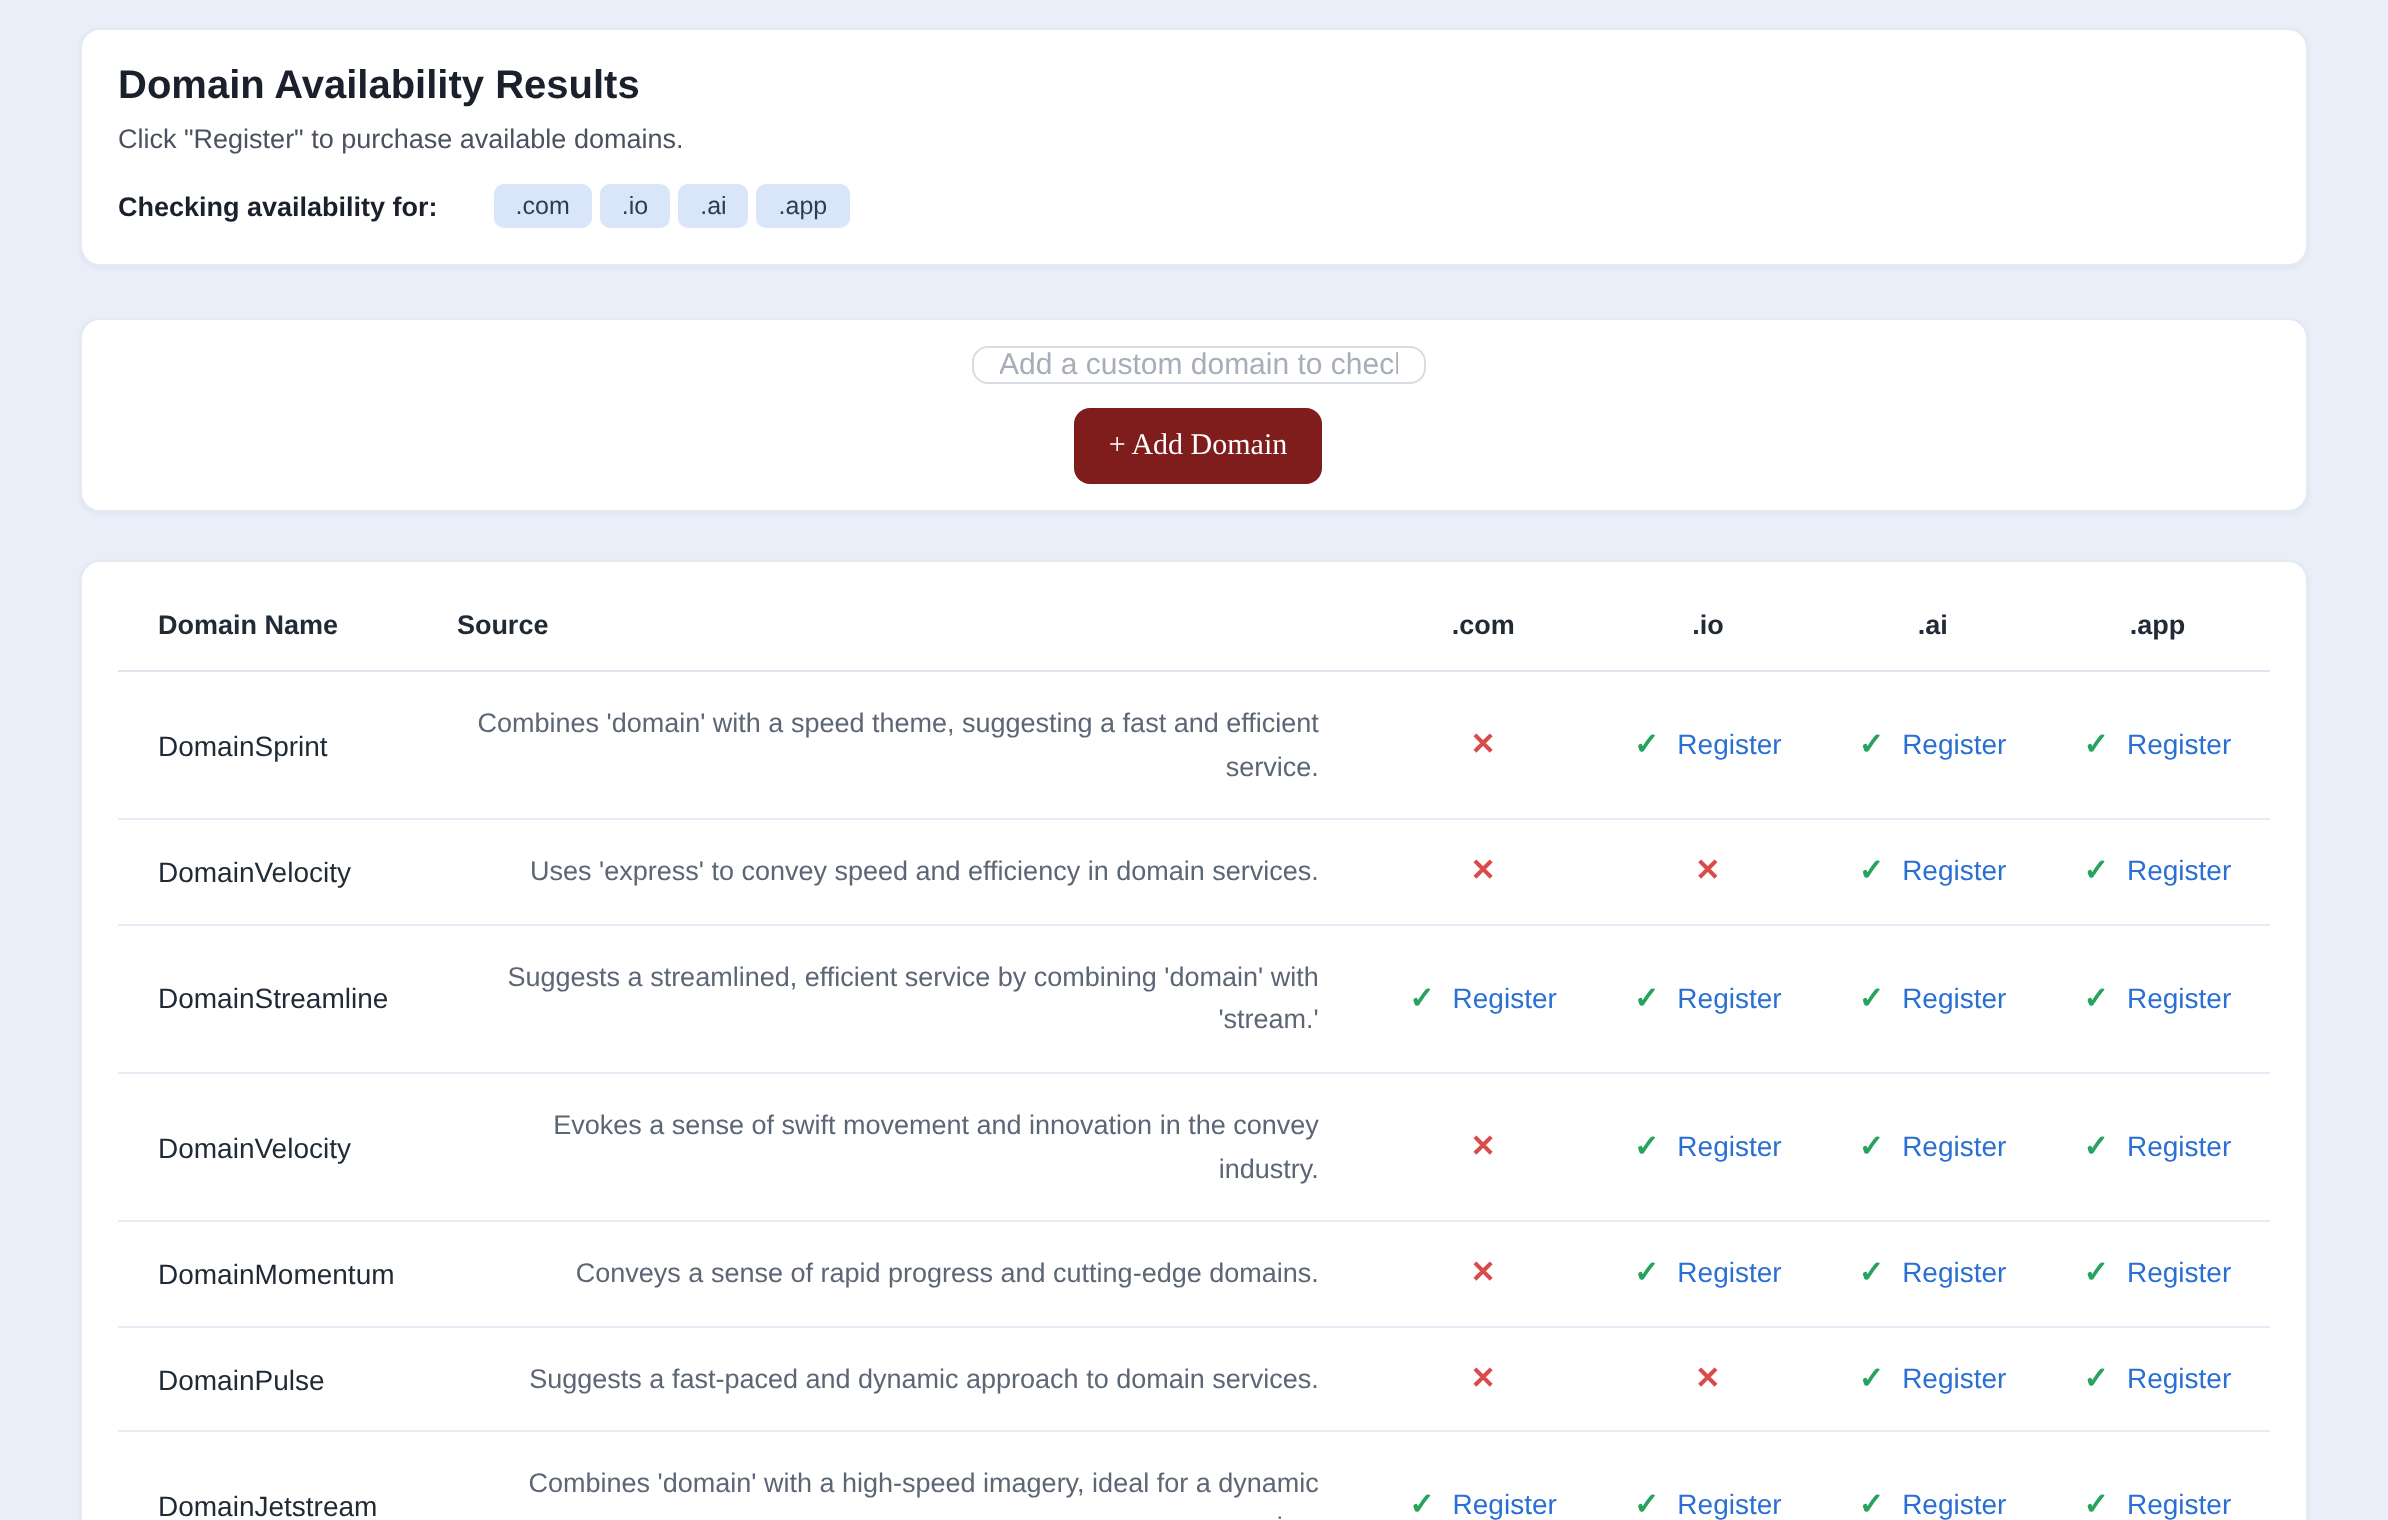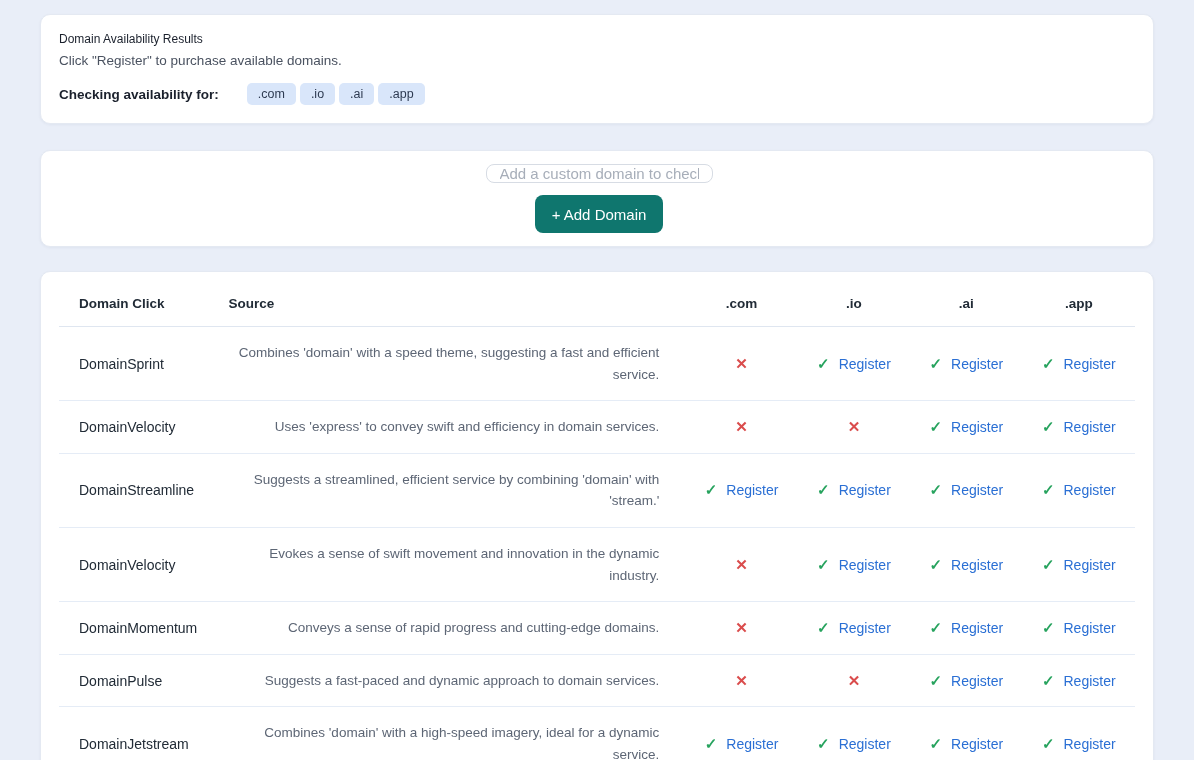--- a/index.html
+++ b/index.html
@@ -11,45 +11,45 @@
   }
   .page { padding: 14px 40px 0 40px; }
   .card {
     background: #ffffff;
     border: 1px solid #e4e9f2;
     border-radius: 10px;
     box-shadow: 0 1px 3px rgba(20, 40, 80, 0.05);
   }
   
   .header-card { padding: 17px 18px 18px 18px; }
-  .header-card h1 { font-size: 12px; font-weight: 400; color: #1a202c; margin-bottom: 7px; }
+  .header-card h1 { font-size: 20px; font-weight: 700; color: #1a202c; margin-bottom: 7px; }
   .header-card .subtitle { font-size: 13.5px; color: #4a5260; margin-bottom: 15px; }
   .checking-row { display: flex; align-items: center; gap: 24px; }
   .checking-row .checking-label { font-size: 13.5px; font-weight: 700; color: #1a202c; margin-right: 4px; }
   .tld-badge {
     background: #d9e6fa; color: #2e3b52;
     font-size: 12.5px; padding: 4px 11px; border-radius: 5px;
     display: inline-block;
   }
   
   .add-card { margin-top: 26px; padding: 13px 12px 13px 16px; display: flex; align-items: center; gap: 12px; flex-direction: column; }
   .domain-input {
     flex: 1; height: 38px;
     border: 1px solid #d7dce4; border-radius: 8px;
     padding: 0 13px; font-size: 15px; color: #333;
     font-family: "Liberation Sans", sans-serif;
     outline: none;
   }
   .domain-input::placeholder { color: #a7aeb9; }
   .add-btn {
     height: 38px; padding: 0 17px;
-    background: #0f766e; color: #ffffff;
+    background: #7f1d1d; color: #ffffff;
     border: none; border-radius: 8px;
     font-size: 15px; font-weight: 500;
-    font-family: Liberation Sans, sans-serif;
+    font-family: Liberation Serif, serif;
     cursor: pointer; white-space: nowrap;
   }
   
   .table-card { margin-top: 24px; padding: 6px 18px 0 18px; min-height: 560px; }
   table { width: 100%; border-collapse: collapse; }
   thead th {
     font-size: 13.5px; font-weight: 700; color: #212b36;
     text-align: left; padding: 18px 8px 15px 8px;
     border-bottom: 1px solid #dfe6f0;
   }
@@ -84,21 +84,21 @@
 
   <div class="card add-card">
     <input class="domain-input" type="text" placeholder="Add a custom domain to check..." style="">
     <button class="add-btn">+ Add Domain</button>
   </div>
 
   <div class="card table-card">
     <table>
       <thead>
         <tr>
-          <th class="col-name">Domain Click</th>
+          <th class="col-name">Domain Name</th>
           <th class="col-source">Source</th>
           <th class="col-tld">.com</th>
           <th class="col-tld">.io</th>
           <th class="col-tld">.ai</th>
           <th class="col-tld">.app</th>
         </tr>
       </thead>
       <tbody id="table-body">
           <tr>
             <td class="cell-name">DomainSprint</td>
@@ -112,21 +112,21 @@
                 <span class="check-icon">✓</span>
                 <a class="register-link">Register</a>
               </span></td>
             <td class="cell-status"><span class="status-wrap">
                 <span class="check-icon">✓</span>
                 <a class="register-link">Register</a>
               </span></td>
           </tr>
           <tr>
             <td class="cell-name">DomainVelocity</td>
-            <td class="cell-source">Uses 'express' to convey swift and efficiency in domain services.</td>
+            <td class="cell-source">Uses 'express' to convey speed and efficiency in domain services.</td>
             <td class="cell-status"><span class="x-icon">✕</span></td>
             <td class="cell-status"><span class="x-icon">✕</span></td>
             <td class="cell-status"><span class="status-wrap">
                 <span class="check-icon">✓</span>
                 <a class="register-link">Register</a>
               </span></td>
             <td class="cell-status"><span class="status-wrap">
                 <span class="check-icon">✓</span>
                 <a class="register-link">Register</a>
               </span></td>
@@ -146,21 +146,21 @@
                 <span class="check-icon">✓</span>
                 <a class="register-link">Register</a>
               </span></td>
             <td class="cell-status"><span class="status-wrap">
                 <span class="check-icon">✓</span>
                 <a class="register-link">Register</a>
               </span></td>
           </tr>
           <tr>
             <td class="cell-name">DomainVelocity</td>
-            <td class="cell-source">Evokes a sense of swift movement and innovation in the dynamic industry.</td>
+            <td class="cell-source">Evokes a sense of swift movement and innovation in the convey industry.</td>
             <td class="cell-status"><span class="x-icon">✕</span></td>
             <td class="cell-status"><span class="status-wrap">
                 <span class="check-icon">✓</span>
                 <a class="register-link">Register</a>
               </span></td>
             <td class="cell-status"><span class="status-wrap">
                 <span class="check-icon">✓</span>
                 <a class="register-link">Register</a>
               </span></td>
             <td class="cell-status"><span class="status-wrap">

